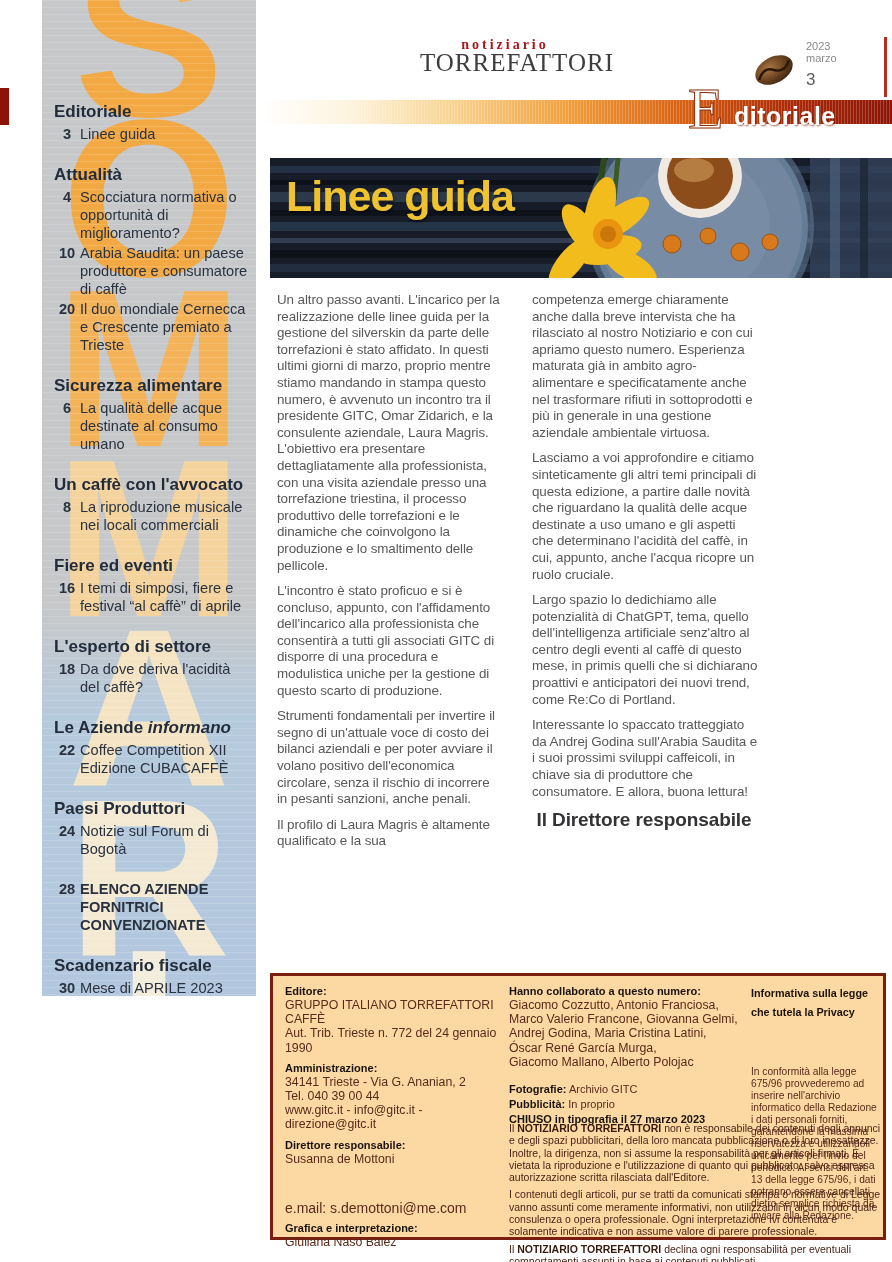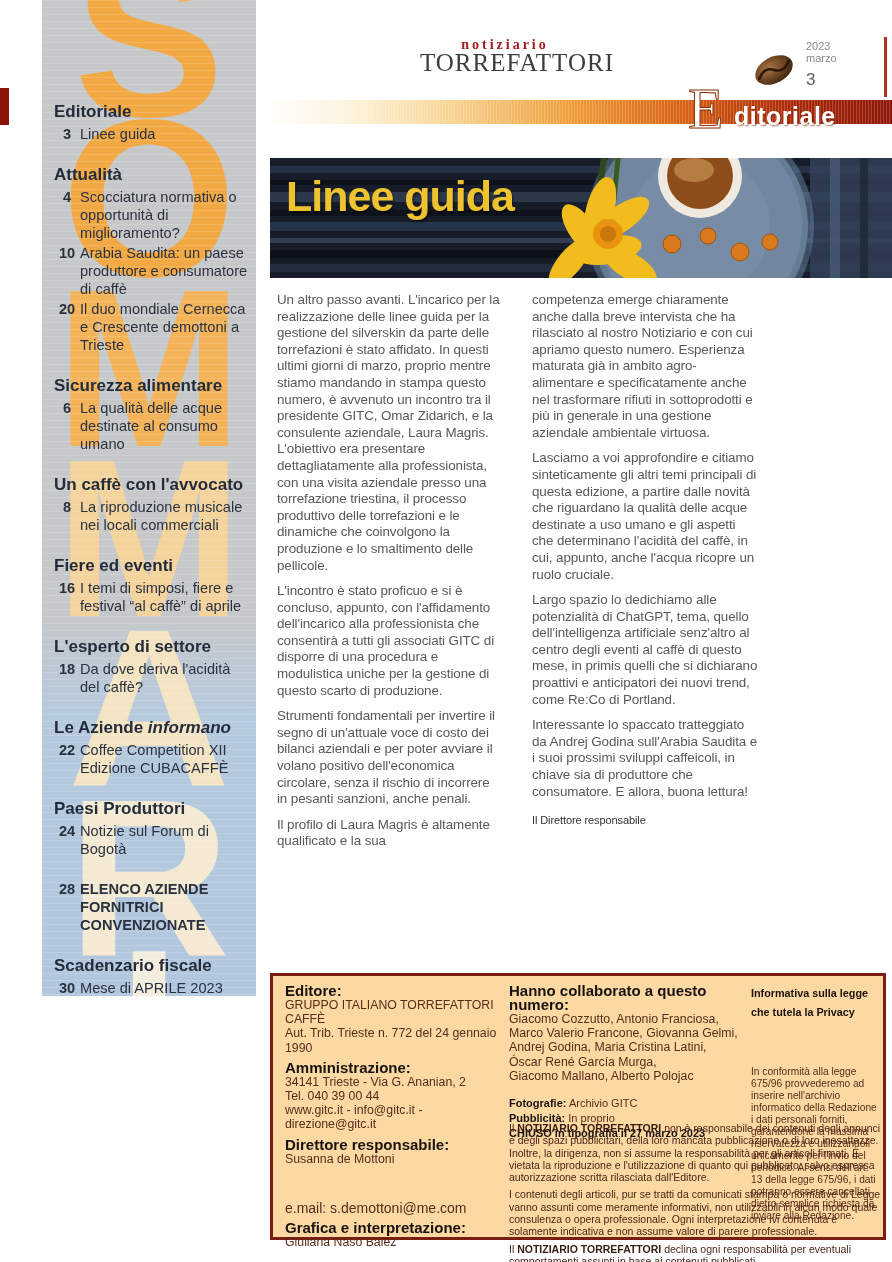--- a/index.html
+++ b/index.html
@@ -47,32 +47,32 @@
   .toc-item .txt.bold{font-weight:bold;}
 
   
   #banner{position:absolute;left:270px;top:158px;width:622px;height:120px;overflow:hidden;}
   #banner-title{position:absolute;left:286px;top:172px;font-size:43px;font-weight:bold;
     letter-spacing:-1px;color:#efc22f;z-index:2;text-shadow:1px 2px 2px rgba(0,0,0,.55);}
   .body-col{position:absolute;top:292px;width:226px;font-size:13.4px;line-height:16.6px;
     color:#58585a;letter-spacing:-.1px;}
   #col1{left:277px;} #col2{left:532px;}
   .body-col p{margin:0 0 9px 0;}
-  #signature{margin-top:12px;text-align:left;padding-right:2px;font-weight:normal;
-    color:#333335;font-size:11px;}
+  #signature{margin-top:12px;text-align:center;padding-right:2px;font-weight:bold;
+    color:#333335;font-size:19px;}
 
   
   #colophon{position:absolute;left:270px;top:973px;width:616px;height:267px;
     background:#fcd9a2;border:3px solid #7a1f10;box-sizing:border-box;}
   .colo-col{position:absolute;top:8px;}
   #colo-col1{left:12px;width:222px;}
   #colo-col2{left:236px;width:242px;}
   #colo-col3{left:478px;width:126px;}
   .colo-block{margin-bottom:6px;}
-  .colo-label{font-size:15px;line-height:14px;font-weight:bold;color:#181210;}
+  .colo-label{font-size:11px;line-height:14px;font-weight:bold;color:#181210;}
   .colo-line{font-size:12.3px;line-height:14.2px;color:#5a2a1a;}
   .colo-line.small{font-size:14px;line-height:13px;margin-top:36px;}
   #colo-extra{margin-top:13px;}
   .colo-row{font-size:11px;line-height:15px;color:#5a2a1a;}
   .colo-row b{color:#181210;}
   .colo-row.allbold{font-weight:bold;color:#181210;}
   #privacy-title{font-size:10.8px;line-height:19px;font-weight:bold;color:#1c120c;margin-bottom:10px;}
   #privacy-body{font-size:10.2px;line-height:12px;color:#5a2a1a;margin-top:44px;}
   #disclaimer{position:absolute;left:236px;top:146px;width:372px;}
   #disclaimer p{margin:0 0 5px 0;font-size:10.5px;line-height:12.3px;color:#4a2418;}
@@ -105,21 +105,21 @@
         <div class="toc-item">
           <span class="pg">4</span>
           <span class="txt">Scocciatura normativa o opportunità di miglioramento?</span>
         </div>
         <div class="toc-item">
           <span class="pg">10</span>
           <span class="txt">Arabia Saudita: un paese produttore e consumatore di caffè</span>
         </div>
         <div class="toc-item">
           <span class="pg">20</span>
-          <span class="txt">Il duo mondiale Cernecca e Crescente demottoni a Trieste</span>
+          <span class="txt">Il duo mondiale Cernecca e Crescente premiato a Trieste</span>
         </div>
       </div>
       <div class="toc-section">
         <div class="toc-section-title">Sicurezza alimentare</div>
         <div class="toc-item">
           <span class="pg">6</span>
           <span class="txt">La qualità delle acque destinate al consumo umano</span>
         </div>
       </div>
       <div class="toc-section">

